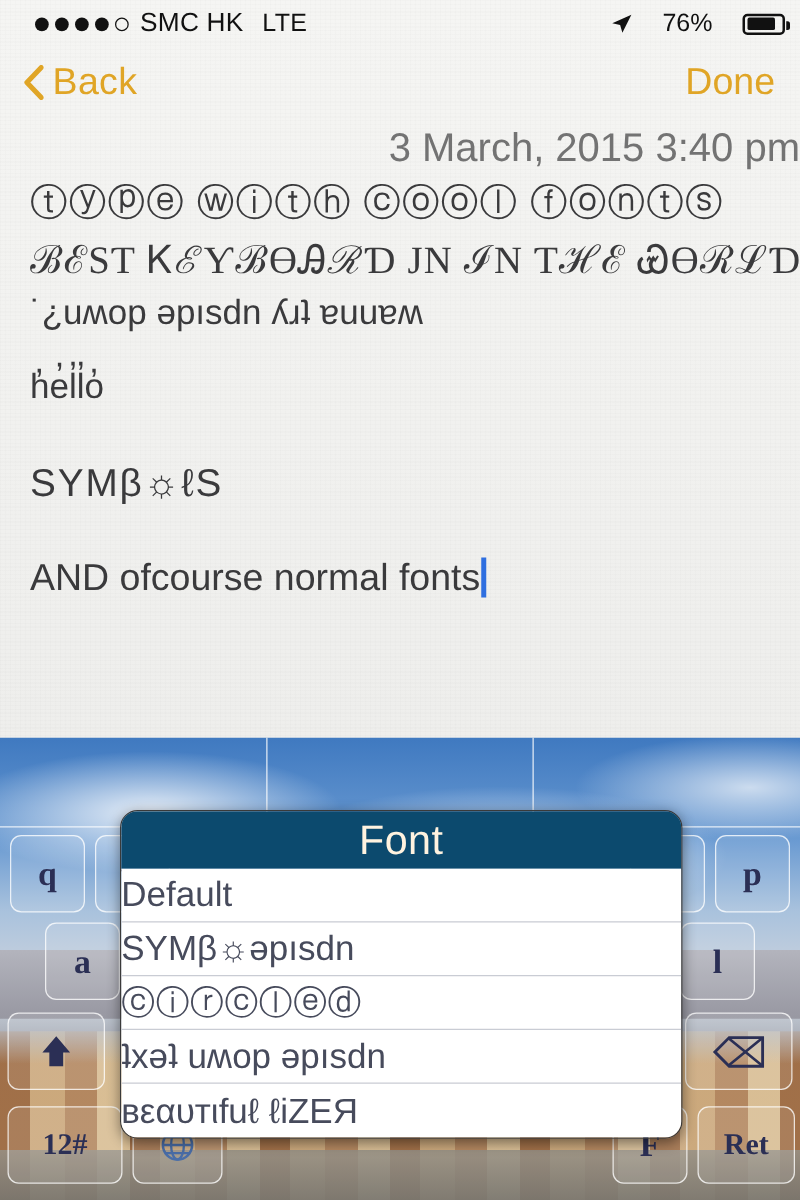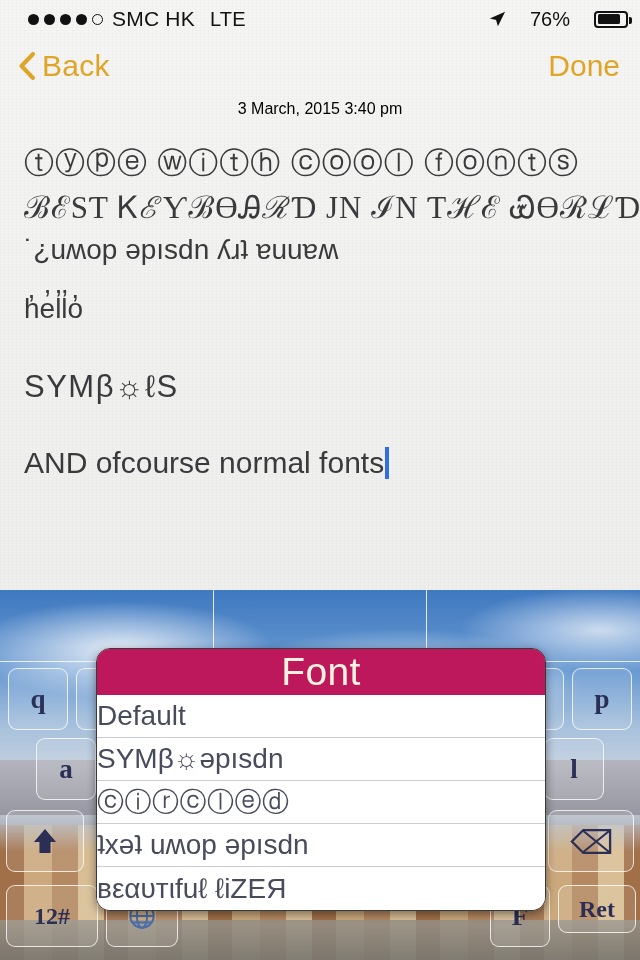--- a/index.html
+++ b/index.html
@@ -51,22 +51,22 @@
     position:absolute; left:0; top:38px; width:640px; height:56px;
     display:flex; align-items:center; z-index:30;gap:48px;
   }
   .nav-back { display:flex; align-items:center; gap:7px; padding-left:18px; cursor:pointer; }
   .chev { width:17px; height:28px; }
   .nav-back-label { font-size:30px; color:#e0a526; letter-spacing:0.3px; }
   .nav-done { margin-left:auto; padding-right:20px; font-size:30px; color:#e0a526; cursor:pointer; }
 
   
   .note-date {
-    position:absolute; top:100px; left:0; width:640px; text-align:center;
-    font-size:16px; color:#000000;
+    position:absolute; top:100px; left:0; width:640px; text-align:right;
+    font-size:32px; color:#737373;
   }
   .note-body { position:absolute; left:24px; top:140px; width:600px; }
   .line { color:#3a3a3c; white-space:pre; }
 
   .l-circled { font-size:30px; letter-spacing:1px; line-height:46px; }
   .l-upside  { font-size:28px; line-height:40px; }
   .l-fancy   { font-family:"Liberation Serif", serif; font-size:31px; letter-spacing:1px; line-height:44px; }
   .l-accent  { font-size:28px; line-height:78px; }
   .l-symbol  { font-size:31px; letter-spacing:1.5px; line-height:78px; }
   .l-normal  { font-size:30px; line-height:74px; position:relative; }
@@ -137,23 +137,23 @@
   .key svg { display:block; }
 
   
   .popup {
     position:absolute; left:96px; top:648px; width:450px;
     border-radius:14px; overflow:hidden; z-index:20;
     box-shadow:0 3px 10px rgba(0,0,0,.45);
     border:1.5px solid #3a3a3a;
   }
   .popup-title {
-    height:46px; background:#be185d;
+    height:46px; background:#0c4a6e;
     display:flex; align-items:center; justify-content:center;
-    color:#fff3e0; font-size:39px; letter-spacing:0.4px;
+    color:#fff3e0; font-size:33px; letter-spacing:0.4px;
   }
   .popup-list { background:#ffffff; }
   .popup-item {
     height:43px; display:flex; align-items:center;
     color:#474b5c; font-size:28px;
     border-bottom:1.2px solid #c9ccd4; cursor:pointer; white-space:pre;
   }
   .popup-item:last-child { border-bottom:none; }
   .pi-circled { font-size:27px; letter-spacing:0.5px; }
 </style>
@@ -254,21 +254,21 @@
       <div class="key" style="left:106px;top:295px; width:72px; height:62px;">
         <span>
           <svg viewBox="0 0 30 30" width="28" height="28">
             <circle cx="15" cy="15" r="12.5" fill="none" stroke="#4a6ea8" stroke-width="2.2"></circle>
             <ellipse cx="15" cy="15" rx="5.5" ry="12.5" fill="none" stroke="#4a6ea8" stroke-width="2"></ellipse>
             <path d="M2.5 15 H27.5 M4.5 8 H25.5 M4.5 22 H25.5" stroke="#4a6ea8" stroke-width="2"></path>
           </svg>
         </span>
       </div>
       <div class="key" style="left:490px;top:295px; width:60px; height:62px;">F</div>
-      <div class="key small" style="left:558px;top:295px; width:78px; height:48px;">Ret</div>
+      <div class="key small" style="left:558px;top:295px; width:78px; height:62px;">Ret</div>
     </div>
   </div>
 
   <div class="popup">
     <div class="popup-title">Font</div>
     <div class="popup-list">
       <div class="popup-item">Default</div>
       <div class="popup-item">ЅΥΜβ☼ǝpısdn</div>
       <div class="popup-item pi-circled">ⓒⓘⓡⓒⓛⓔⓓ</div>
       <div class="popup-item">ʇxǝʇ uʍop ǝpısdn</div>

